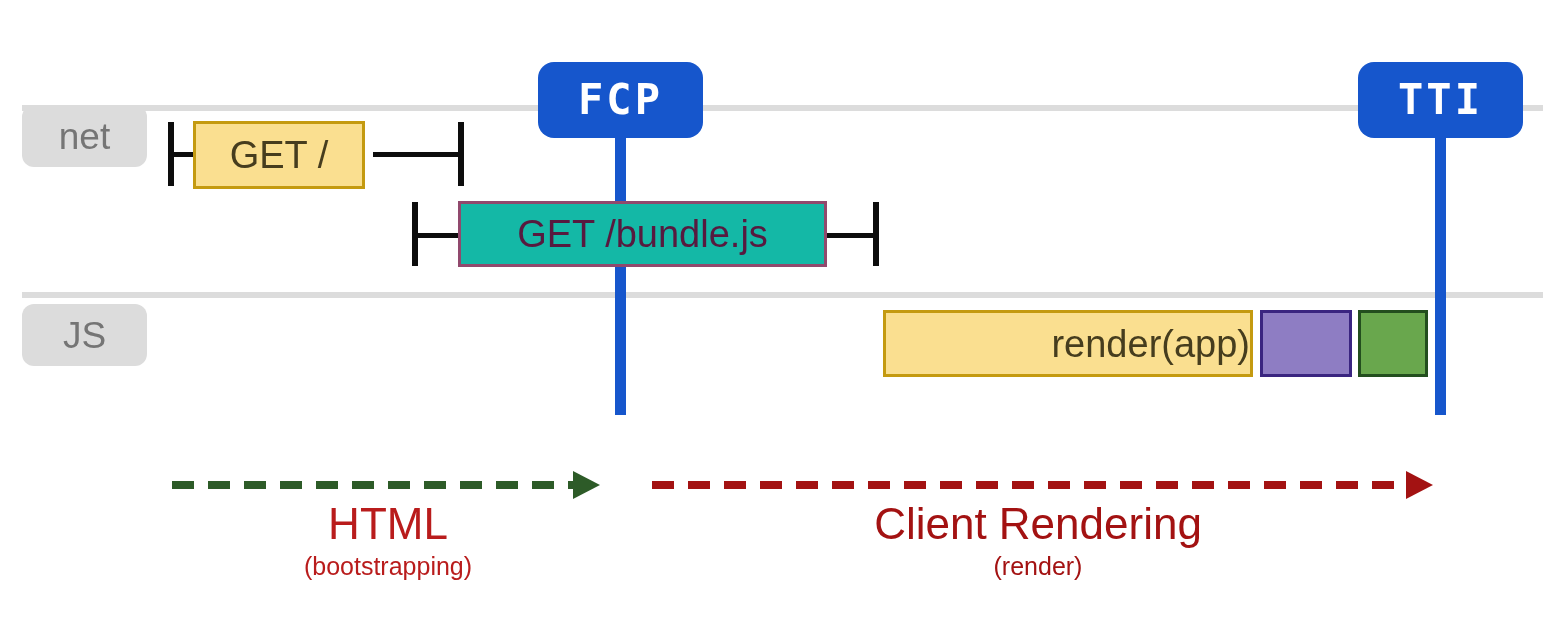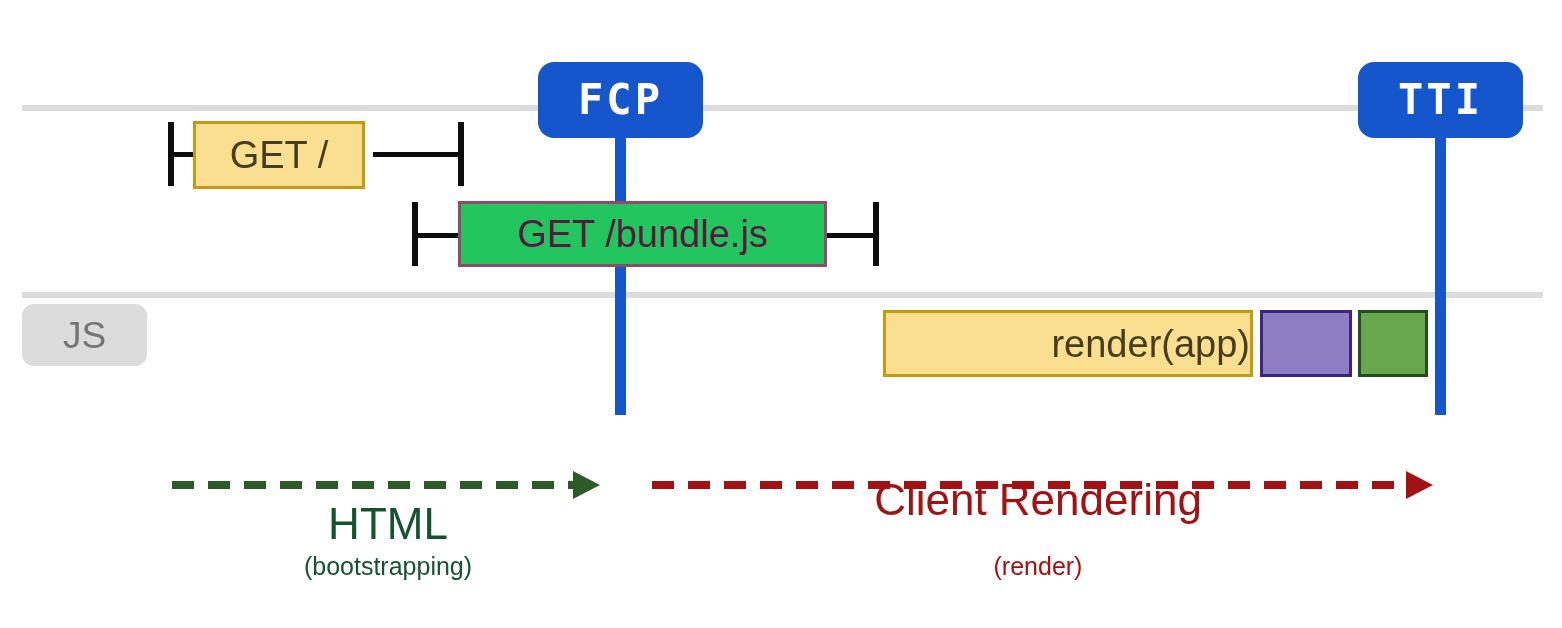--- a/index.html
+++ b/index.html
@@ -21,49 +21,50 @@
     display:flex; align-items:center; justify-content:center; line-height:1;margin-top:48px;
   }
   .tick { position:absolute; width:6px; height:64px; background:#0d0d0d; }
   .hline { position:absolute; height:5px; background:#0d0d0d; }
   .task {
     position:absolute; box-sizing:border-box; border:3px solid;
     display:flex; align-items:center; justify-content:center;
     font-size:38px; line-height:1; white-space:nowrap;
   }
   .task.yellow { background:#fadf90; border-color:#c49a10; color:#463d1e; }
-  .task.pink   { background:#22c55e; border-color:#91496d; color:#571a3f; }
+  .task.pink   { background:#14b8a6; border-color:#91496d; color:#571a3f; }
   .task.purple { background:#8e7dc3; border-color:#3a2580; }
   .task.green  { background:#69a74d; border-color:#234e1e; }
   .task.left-align { justify-content:flex-end; padding-left:24px; }
   .dash-line { position:absolute; top:481px; height:8px; }
   .dash-green { background:repeating-linear-gradient(90deg,#2d5b28 0 22px,transparent 22px 36px); }
   .dash-red   { background:repeating-linear-gradient(90deg,#a31212 0 22px,transparent 22px 36px); }
   .arrowhead {
     position:absolute; top:471px; width:0; height:0;
     border-top:14px solid transparent; border-bottom:14px solid transparent;
   }
   .arrowhead.green { border-left:27px solid #2d5b28; }
   .arrowhead.red   { border-left:27px solid #a31212; }
   .phase-title { position:absolute; width:400px; text-align:center; font-size:44px; line-height:1; }
   .phase-sub   { position:absolute; width:440px; text-align:center; font-size:25px; line-height:1; }
-  .phase-green { color:#14532d; }
+  .phase-green { color:#b91c1c; }
   .phase-red   { color:#a31212; }
 </style>
 </head>
 <body>
 
 <div class="stage">
 
   <div class="lane-line" style="top:105px"></div>
   <div class="lane-line" style="top:292px"></div>
 
   <div class="marker-line" style="left:615px"></div>
   <div class="marker-line" style="left:1435px"></div>
 
+  <div class="lane-label" style="top:105px">net</div>
   <div class="lane-label" style="top:304px">JS</div>
 
   <div class="tick" style="left:168px; top:122px"></div>
   <div class="hline" style="left:174px; top:152px; width:27px"></div>
   <div class="task yellow" style="left:193px; top:121px; width:172px; height:68px">
     <span>GET /</span>
   </div>
   <div class="hline" style="left:373px; top:152px; width:85px"></div>
   <div class="tick" style="left:458px; top:122px"></div>
 
@@ -86,16 +87,16 @@
 
   <div class="dash-line dash-green" style="left:172px; width:402px"></div>
   <div class="arrowhead green" style="left:573px"></div>
 
   <div class="dash-line dash-red" style="left:652px; width:755px"></div>
   <div class="arrowhead red" style="left:1406px"></div>
 
   <div class="phase-title phase-green" style="left:188px; top:502px">HTML</div>
   <div class="phase-sub phase-green" style="left:168px; top:554px">(bootstrapping)</div>
 
-  <div class="phase-title phase-red" style="left:838px; top:478px">Client Rendering</div>
+  <div class="phase-title phase-red" style="left:838px; top:502px">Client Rendering</div>
   <div class="phase-sub phase-red" style="left:818px; top:554px">(render)</div>
 
 </div>
 
 </body></html>

